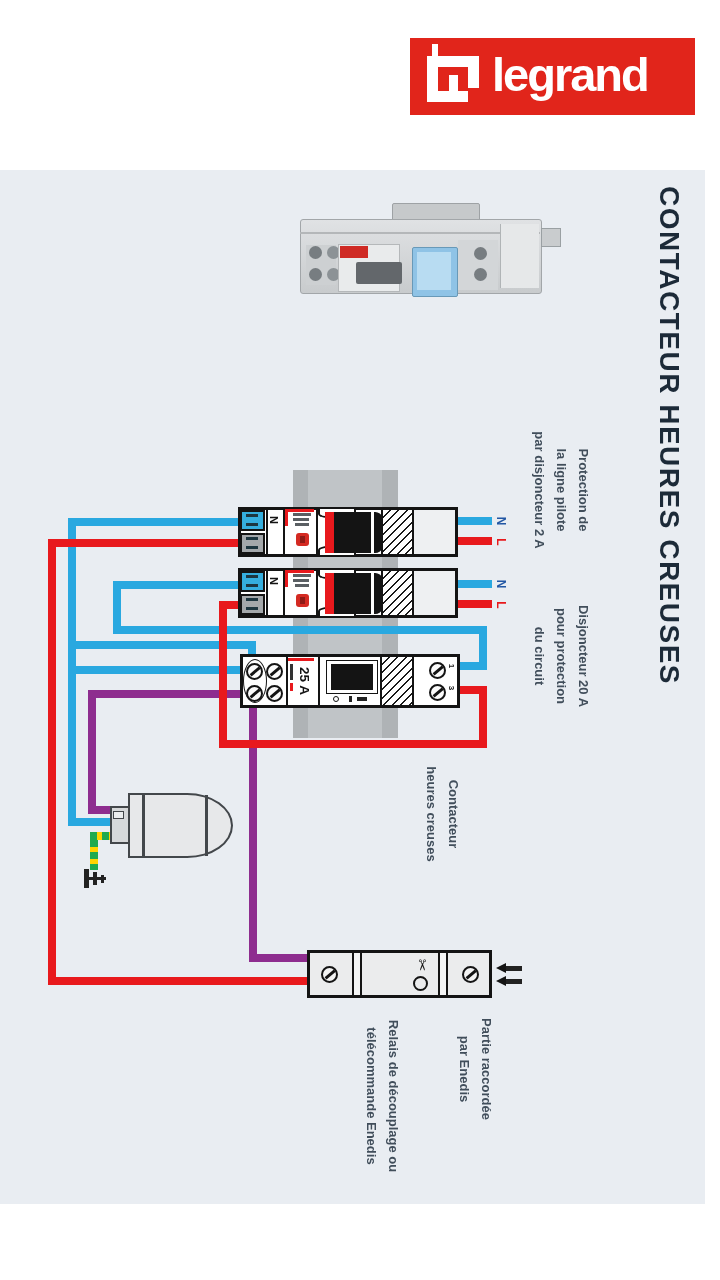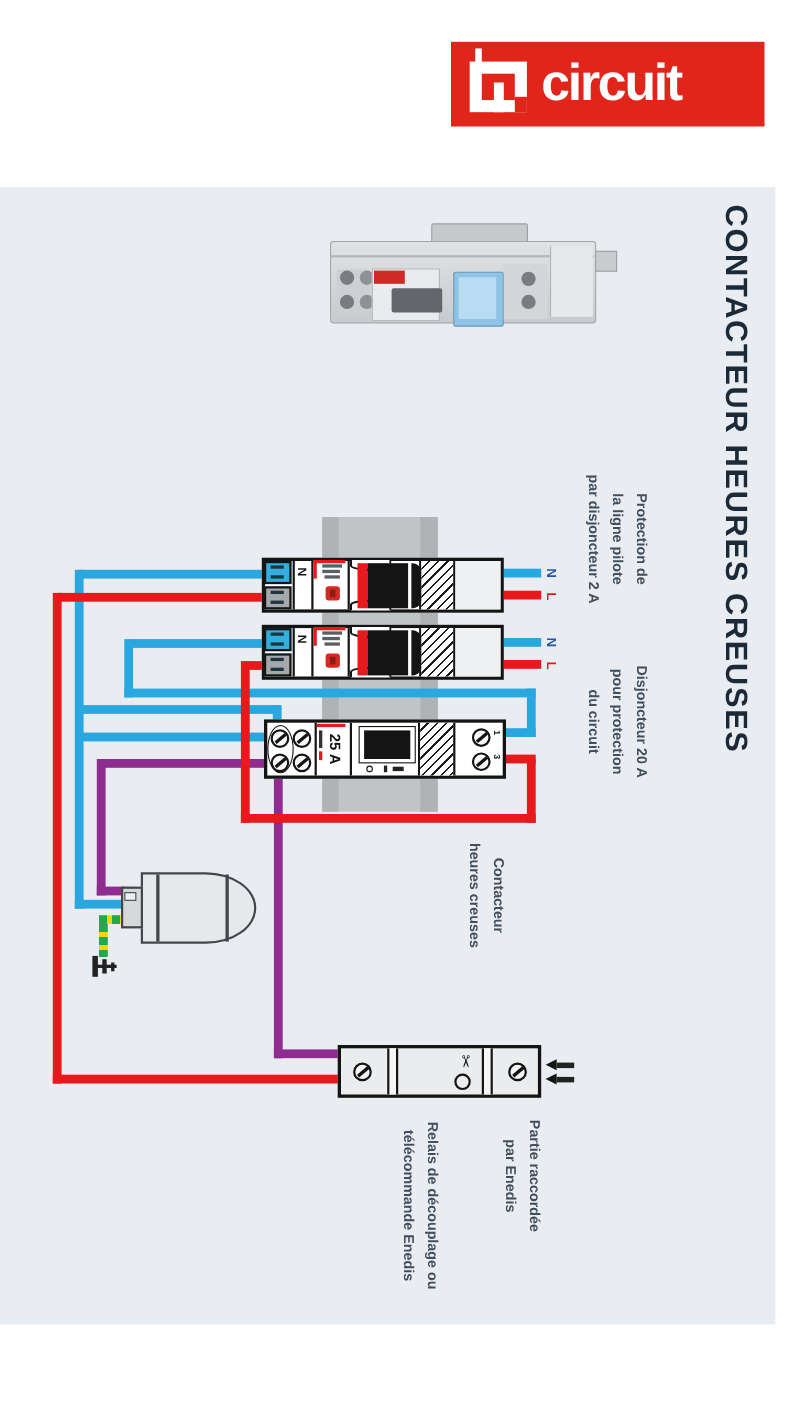--- a/index.html
+++ b/index.html
@@ -33,21 +33,21 @@
 </head>
 <body>
 
 <div class="page">
 
   <div class="abs" style="left:410px;top:38px;width:285px;height:77px;background:#e1251b;">
     <div class="abs" style="left:22px;top:6px;width:6px;height:15px;background:#fff;"></div>
     <div class="abs" style="left:17px;top:18px;width:52px;height:46px;border:11px solid #fff;box-sizing:border-box;"></div>
     <div class="abs" style="left:39px;top:37px;width:9px;height:27px;background:#fff;"></div>
     <div class="abs" style="left:58px;top:50px;width:11px;height:14px;background:#e1251b;"></div>
-    <div class="abs" style="left:82px;top:0;width:200px;height:77px;font-weight:bold;font-size:47px;letter-spacing:-2px;color:#fff;line-height:74px;">circuit</div>
+    <div class="abs" style="left:82px;top:0;width:200px;height:77px;font-weight:bold;font-size:47px;letter-spacing:-2px;color:#fff;line-height:74px;">legrand</div>
   </div>
 
   <div class="panel" style="left:0;top:170px;width:705px;height:1034px;"></div>
 
   <div class="title rot" style="left:692px;top:186px;width:532px;height:46px;">CONTACTEUR HEURES CREUSES</div>
 
   <div class="abs" style="left:296px;top:195px;width:266px;height:110px;">
     <div class="abs" style="left:96px;top:8px;width:86px;height:18px;background:#c6c9cb;border:1.5px solid #9ea2a5;border-radius:2px;"></div>
     <div class="abs" style="left:4px;top:24px;width:240px;height:73px;background:linear-gradient(#e0e2e4,#c8cbcd);border:1.5px solid #a2a6a9;border-radius:3px;"></div>
     <div class="abs" style="left:4px;top:37px;width:240px;height:2px;background:#b4b7b9;"></div>

